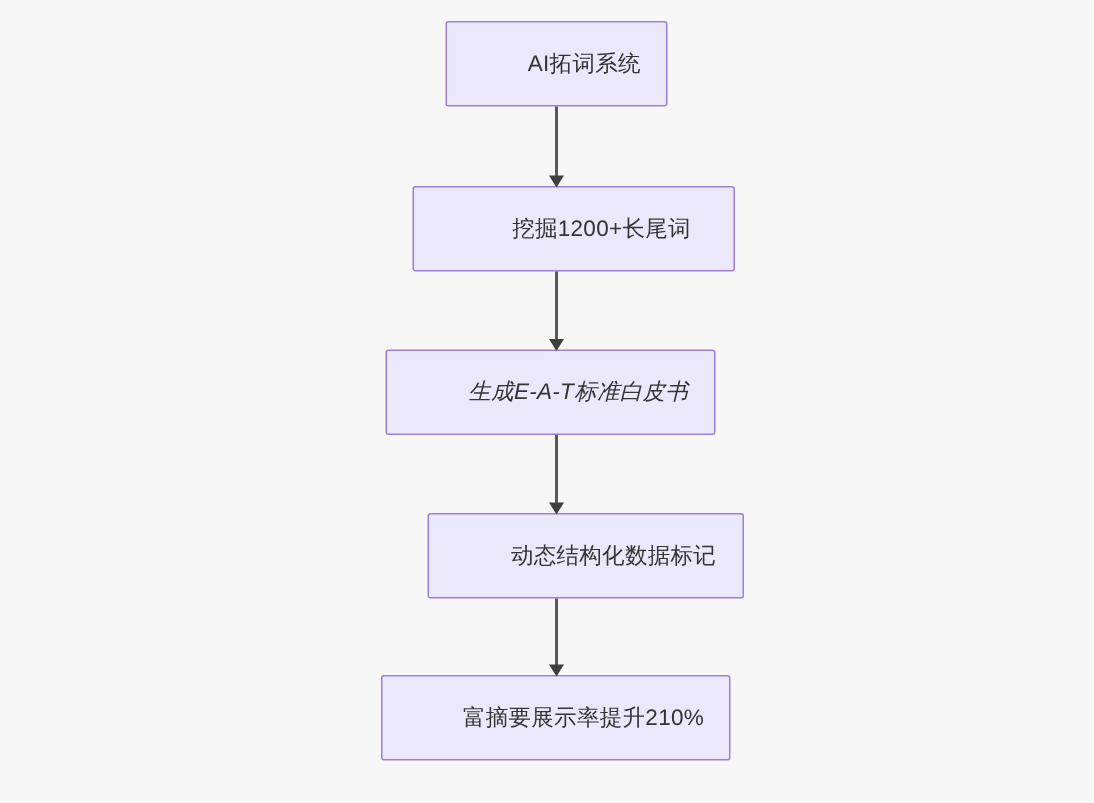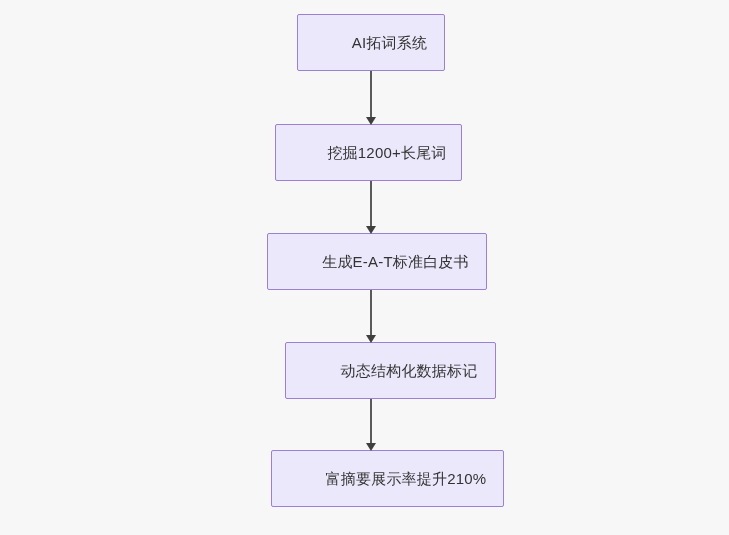--- a/index.html
+++ b/index.html
@@ -51,33 +51,33 @@
 </style>
 </head>
 <body>
 
 <div id="flowchart">
 
   <div class="node" style="left: 297px; top: 14px; width: 148px; height: 57px;">
     <span>AI拓词系统</span>
   </div>
 
-  <div class="node" style="left: 275px; top: 124px; width: 187px; height: 57px;">
+  <div class="node" style="left: 275px; top: 124px; width: 215px; height: 57px;">
     <span>挖掘1200+长尾词</span>
   </div>
 
-  <div class="node" style="left: 267px; top: 233px; width: 220px; height: 57px;">
+  <div class="node" style="left: 257px; top: 233px; width: 220px; height: 57px; font-style: italic;">
     <span>生成E-A-T标准白皮书</span>
   </div>
 
   <div class="node" style="left: 265px; top: 342px; width: 211px; height: 57px; margin-left: 20px;">
     <span>动态结构化数据标记</span>
   </div>
 
-  <div class="node" style="left: 254px; top: 450px; width: 233px; height: 57px; margin-left: 17px;">
+  <div class="node" style="left: 254px; top: 450px; width: 233px; height: 57px;">
     <span>富摘要展示率提升210%</span>
   </div>
 
   <div class="edge" style="left: 370px; top: 71px; height: 47px;"></div>
   <div class="arrowhead" style="left: 366px; top: 117px;"></div>
 
   <div class="edge" style="left: 369.5px; top: 181px; height: 46px;"></div>
   <div class="arrowhead" style="left: 365.5px; top: 226px;"></div>
 
   <div class="edge" style="left: 370px; top: 290px; height: 46px;"></div>

